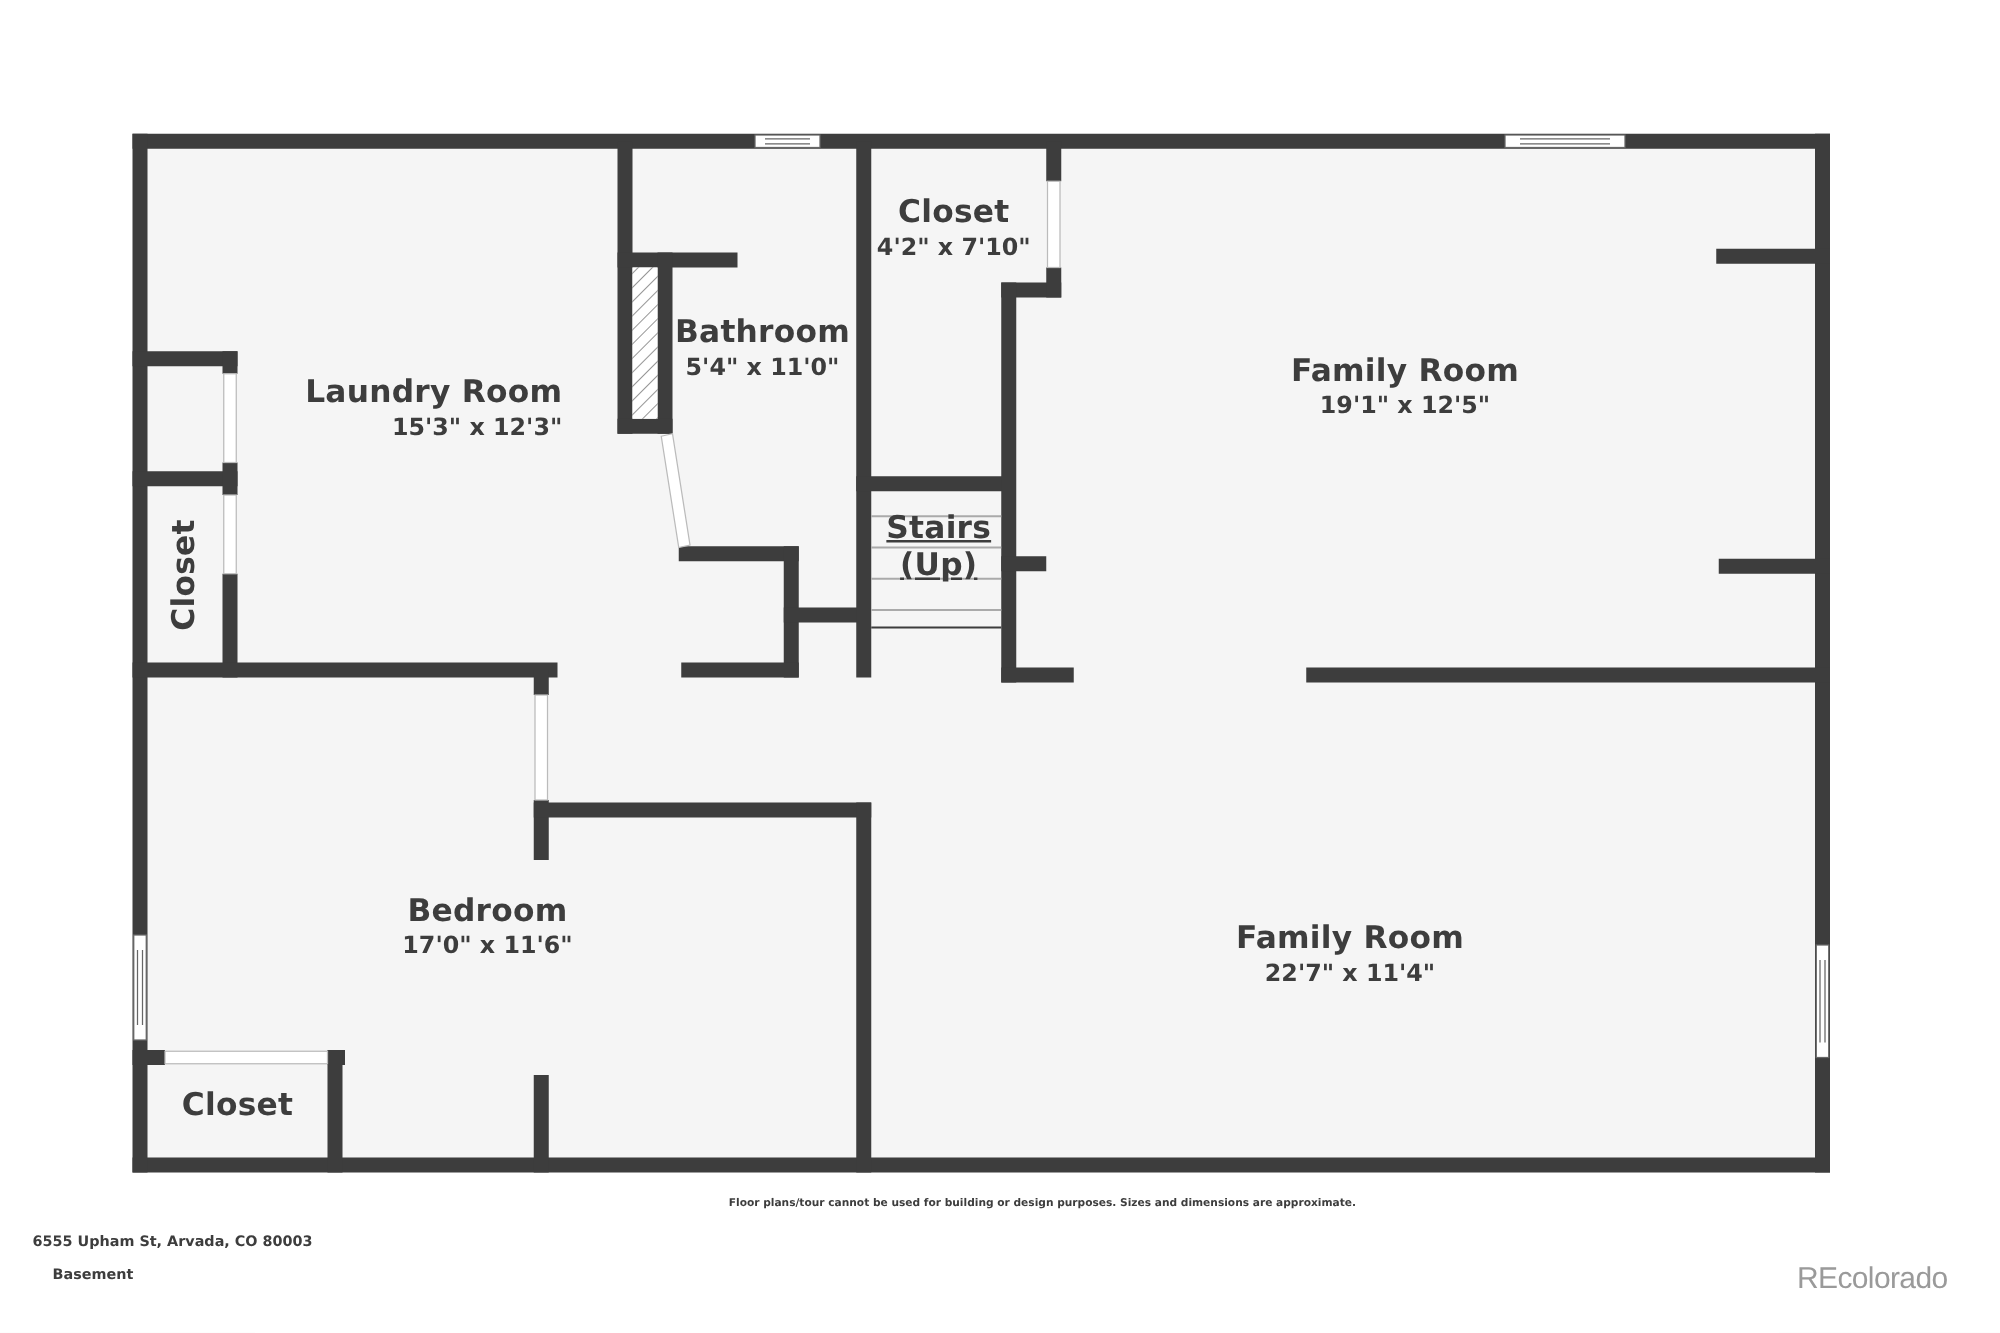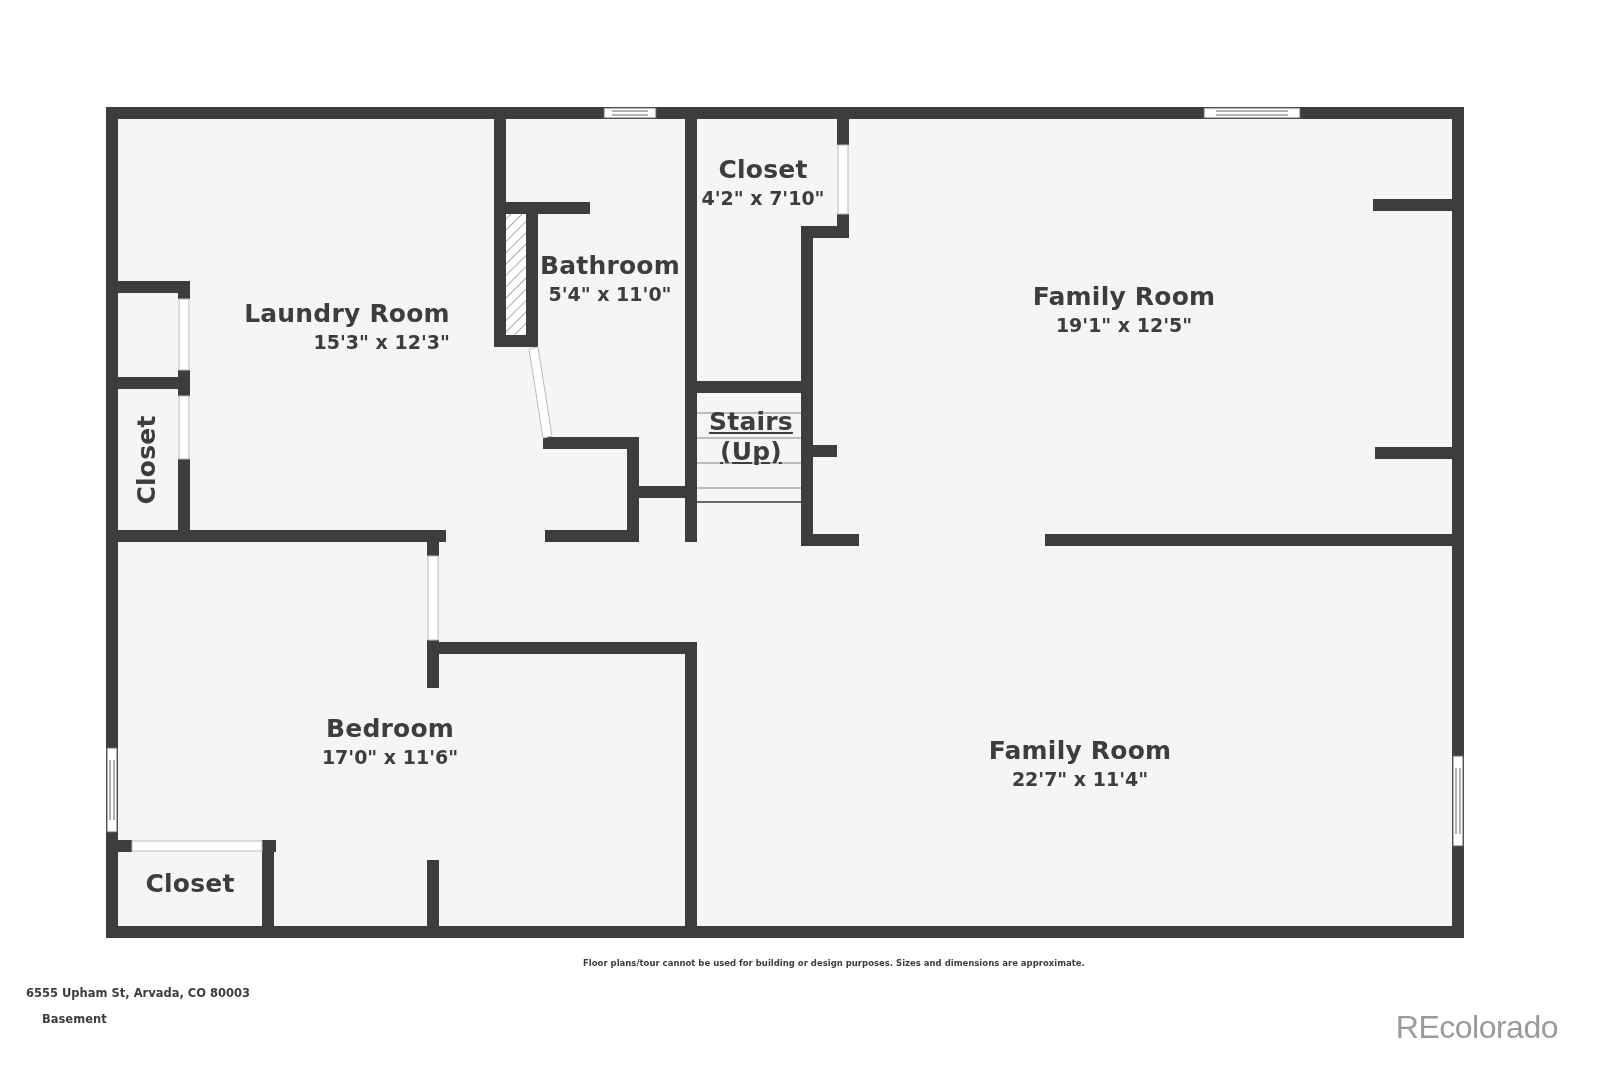--- a/index.html
+++ b/index.html
@@ -6,21 +6,21 @@
     body { width: 1600px; height: 1066px; position: relative; overflow: hidden; font-family: "Liberation Sans", sans-serif; }
     #plan { position: absolute; left: 0; top: 0; width: 1600px; height: 1066px; }
     .label { position: absolute; color: #3d3d3d; font-family: "DejaVu Sans", sans-serif; font-weight: bold; text-align: center; white-space: nowrap; transform: translate(-50%, -50%); line-height: 1.2; }
     .label .name { font-size: 25px; display: block; letter-spacing: 0.2px; }
     .label .dims { font-size: 19px; display: block; margin-top: 2px; }
     .label.vertical { transform: translate(-50%, -50%) rotate(-90deg); }
     .footer-text { position: absolute; color: #3d3d3d; font-family: "DejaVu Sans", sans-serif; font-weight: bold; white-space: nowrap; }
     .address { left: 26px; top: 986px; font-size: 11.5px; }
     .floor { left: 42px; top: 1012px; font-size: 11.5px; }
     .disclaimer { left: 541px; top: 958px; font-size: 8.5px; margin-left: 42px; }
-    .brand { position: absolute; right: 42px; top: 1009px; font-family: "Liberation Sans", sans-serif; font-size: 32px; color: #9a9a9a; letter-spacing: -0.5px; }
+    .brand { position: absolute; right: 42px; top: 1009px; font-family: "Liberation Sans", sans-serif; font-size: 24px; color: #9a9a9a; letter-spacing: -0.5px; }
   </style>
 </head>
 <body>
 
 <svg id="plan" viewBox="0 0 1600 1066" xmlns="http://www.w3.org/2000/svg">
   <defs>
     <pattern id="hatch" patternUnits="userSpaceOnUse" width="8" height="8" patternTransform="rotate(45)">
       <rect width="8" height="8" fill="#ffffff"></rect>
       <line x1="0" y1="0" x2="0" y2="8" stroke="#555" stroke-width="1"></line>
     </pattern>

